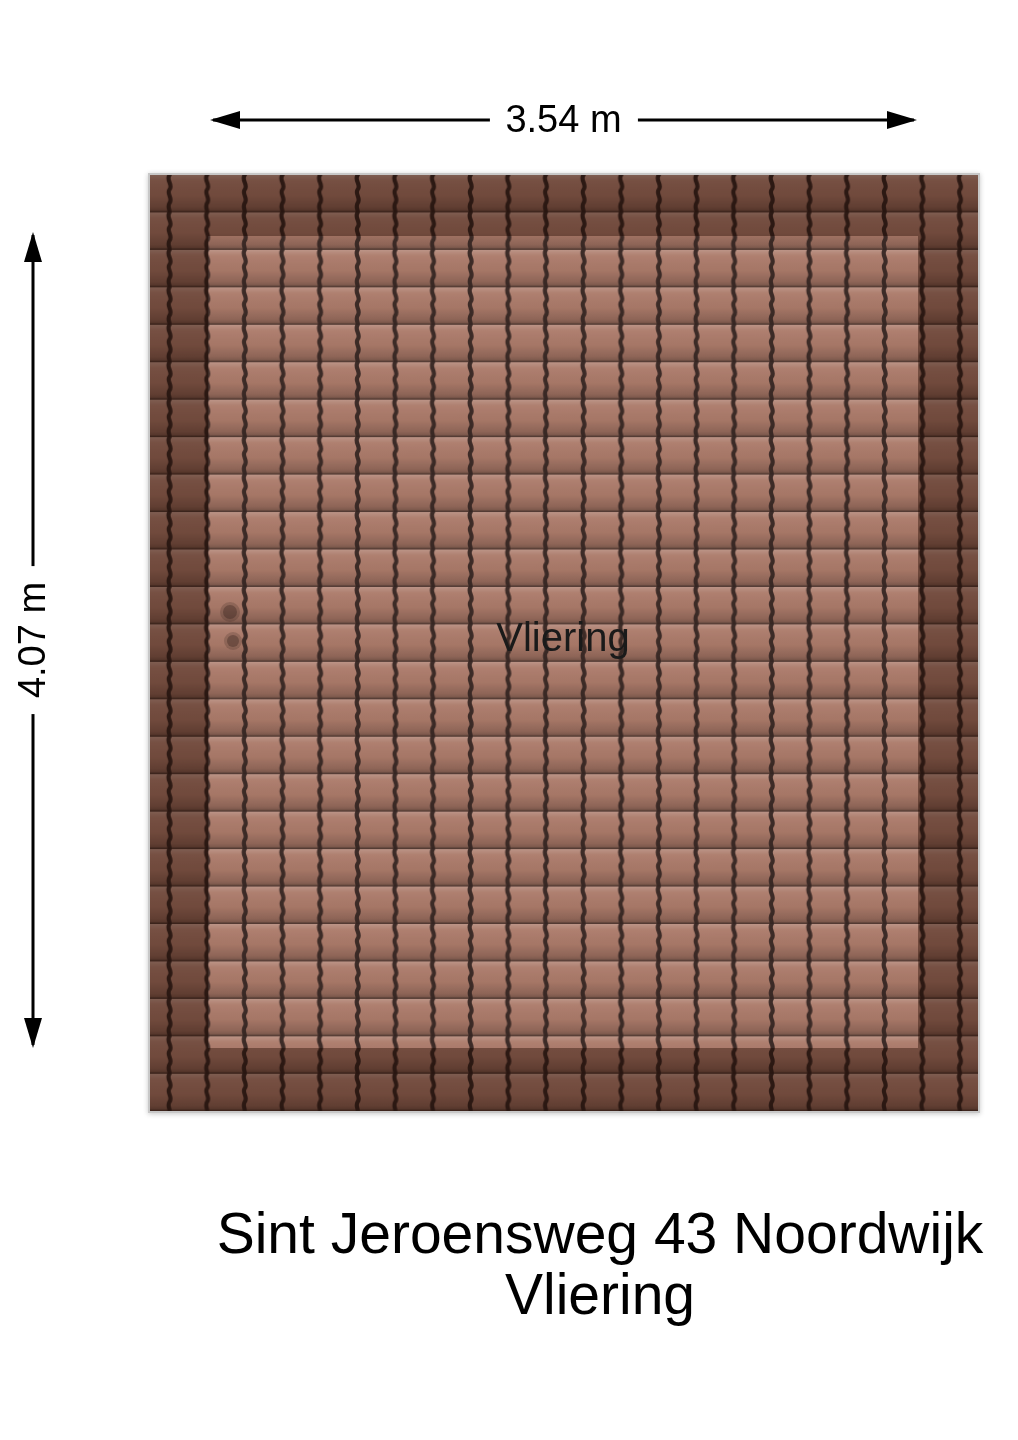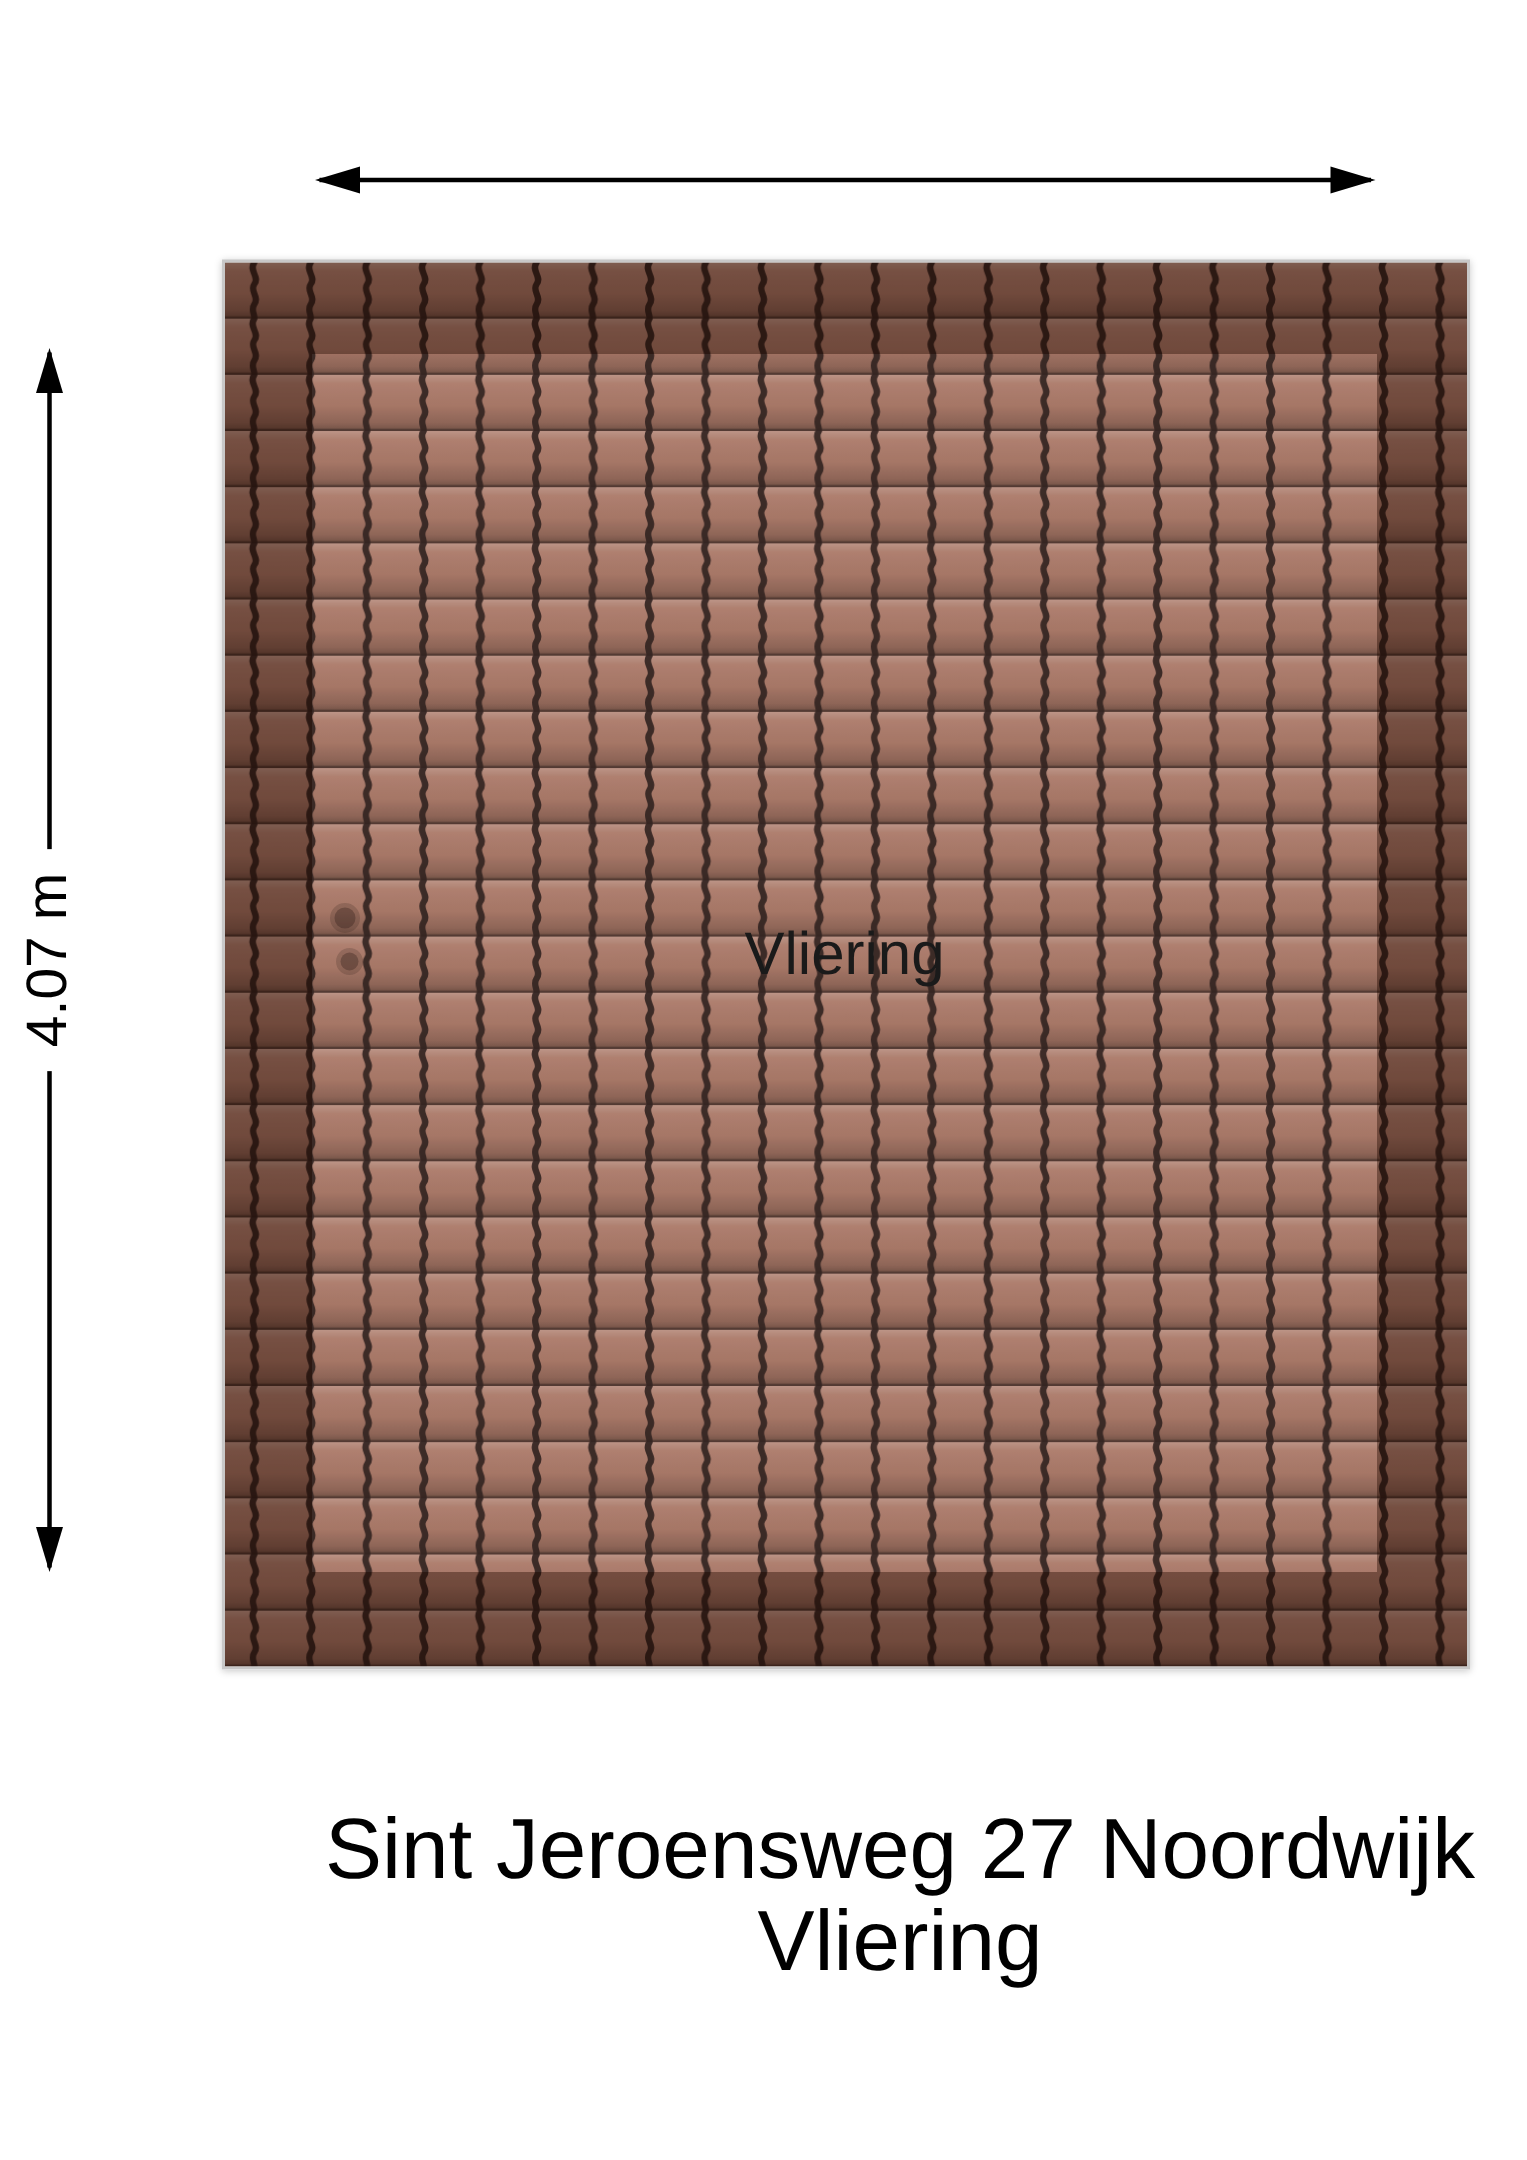--- a/index.html
+++ b/index.html
@@ -86,20 +86,21 @@
 </style>
 </head>
 <body>
 
 <div class="stage">
 
   <div class="dim dim-top">
     <div class="line"></div>
     <div class="ah ah-left"></div>
     <div class="ah ah-right"></div>
+    <div class="dim-label">3.54 m</div>
   </div>
 
   <div class="dim dim-left">
     <div class="line"></div>
     <div class="ah ah-up"></div>
     <div class="ah ah-down"></div>
     <div class="dim-label">4.07 m</div>
   </div>
 
   <svg class="roof" width="828" height="936" viewBox="0 0 828 936">
@@ -132,17 +133,17 @@
       <circle cx="83" cy="466" r="9" opacity="0.18"></circle>
       <circle cx="83" cy="466" r="6" opacity="0.30"></circle>
     </g>
   </svg>
 
   <div class="room-label">
     <div>Vliering</div>
   </div>
 
   <div class="caption">
-    <div>Sint Jeroensweg 27 Noordwijk</div>
+    <div>Sint Jeroensweg 43 Noordwijk</div>
     <div>Vliering</div>
   </div>
 
 </div>
 
 </body></html>

